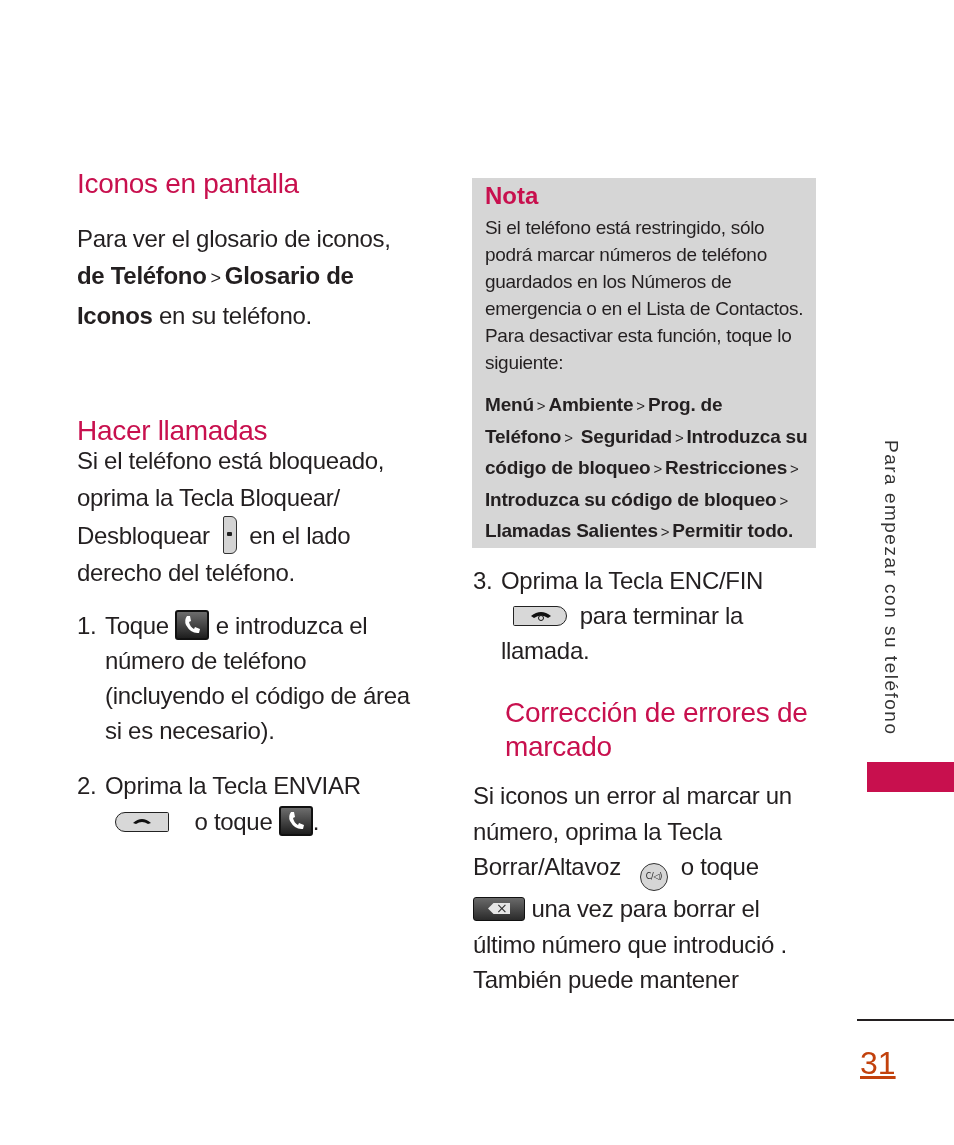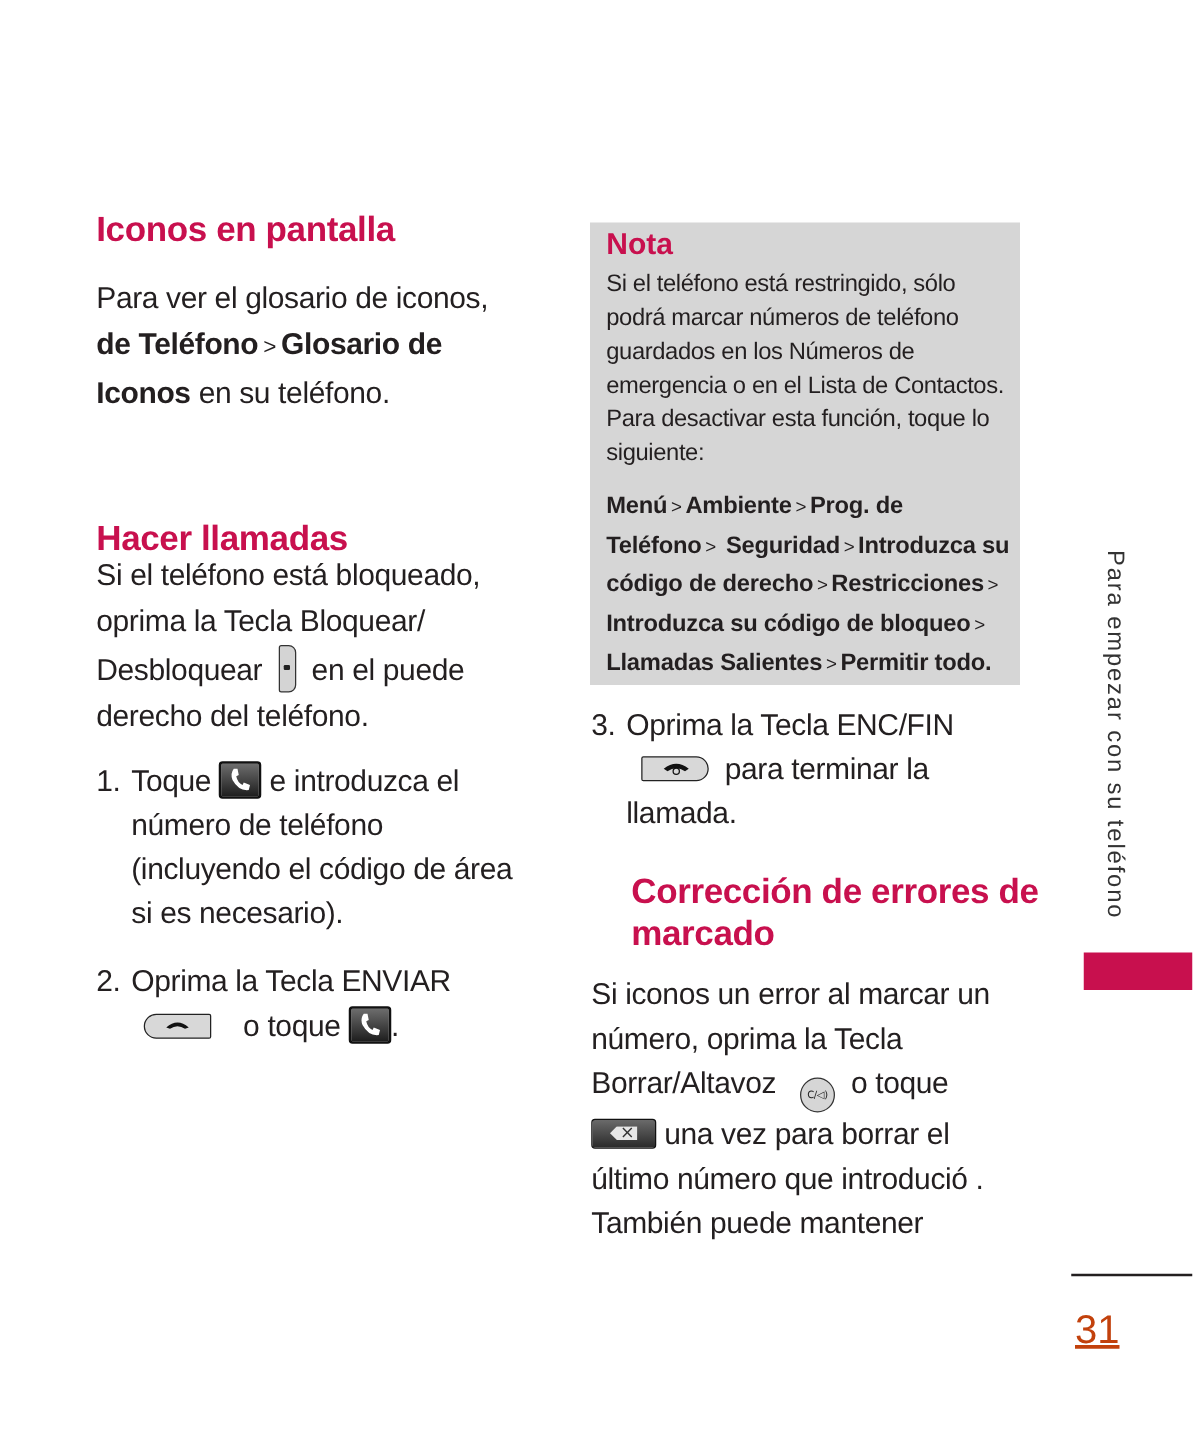--- a/index.html
+++ b/index.html
@@ -3,21 +3,21 @@
 <meta charset="utf-8">
 <style>
   html, body { margin: 0; padding: 0; }
   body {
     width: 954px; height: 1145px; position: relative; overflow: hidden;
     background: #ffffff; color: #231f20;
     font-family: "Liberation Sans", "DejaVu Sans", sans-serif;
   }
   .abs { position: absolute; }
   .h2 {
-    color: #c8104e; font-size: 28px; font-weight: bold; margin: 0;
+    color: #c8104e; font-size: 28px; font-weight: normal; margin: 0;
     letter-spacing: -0.3px; line-height: 34px;
   }
   .body-text { font-size: 24px; line-height: 37px; letter-spacing: -0.3px; }
   .b { font-weight: bold; }
   .sep { font-size: 18px; padding: 0 4px; }
   .line { white-space: nowrap; }
 
   
   #col-left { left: 77px; top: 0; width: 360px; }
 
@@ -105,21 +105,21 @@
   </div>
 
   <h2 class="h2 abs" style="left:0; top:414px;">Hacer llamadas</h2>
 
   <div class="body-text abs" style="left:0; top:442px;">
     <div class="line">Si el teléfono está bloqueado,</div>
     <div class="line">oprima la Tecla Bloquear/</div>
     <div class="line">
       <span>Desbloquear</span>
       &nbsp;<span class="icon-lockkey"></span>&nbsp;
-      <span>en el puede</span>
+      <span>en el lado</span>
     </div>
     <div class="line">derecho del teléfono.</div>
   </div>
 
   <div class="list-item" style="left:0; top:608px; width:360px; height:145px;">
     <span class="num">1.</span>
     <div class="indent" style="top:0;">
       <span>Toque</span>
       <span class="icon-call">
         <svg width="18" height="20" viewBox="0 0 18 20">
@@ -163,21 +163,21 @@
     <div class="line">siguiente:</div>
   </div>
   <div class="npath">
     <div class="line">
       <span>Menú</span><span class="sep">&gt;</span><span>Ambiente</span><span class="sep">&gt;</span><span>Prog. de</span>
     </div>
     <div class="line">
       <span>Teléfono</span><span class="sep">&gt;</span>&nbsp;<span>Seguridad</span><span class="sep">&gt;</span><span>Introduzca su</span>
     </div>
     <div class="line">
-      <span>código de derecho</span><span class="sep">&gt;</span><span>Restricciones</span><span class="sep">&gt;</span>
+      <span>código de bloqueo</span><span class="sep">&gt;</span><span>Restricciones</span><span class="sep">&gt;</span>
     </div>
     <div class="line">
       <span>Introduzca su código de bloqueo</span><span class="sep">&gt;</span>
     </div>
     <div class="line">
       <span>Llamadas Salientes</span><span class="sep">&gt;</span><span>Permitir todo.</span>
     </div>
   </div>
 </div>
 

